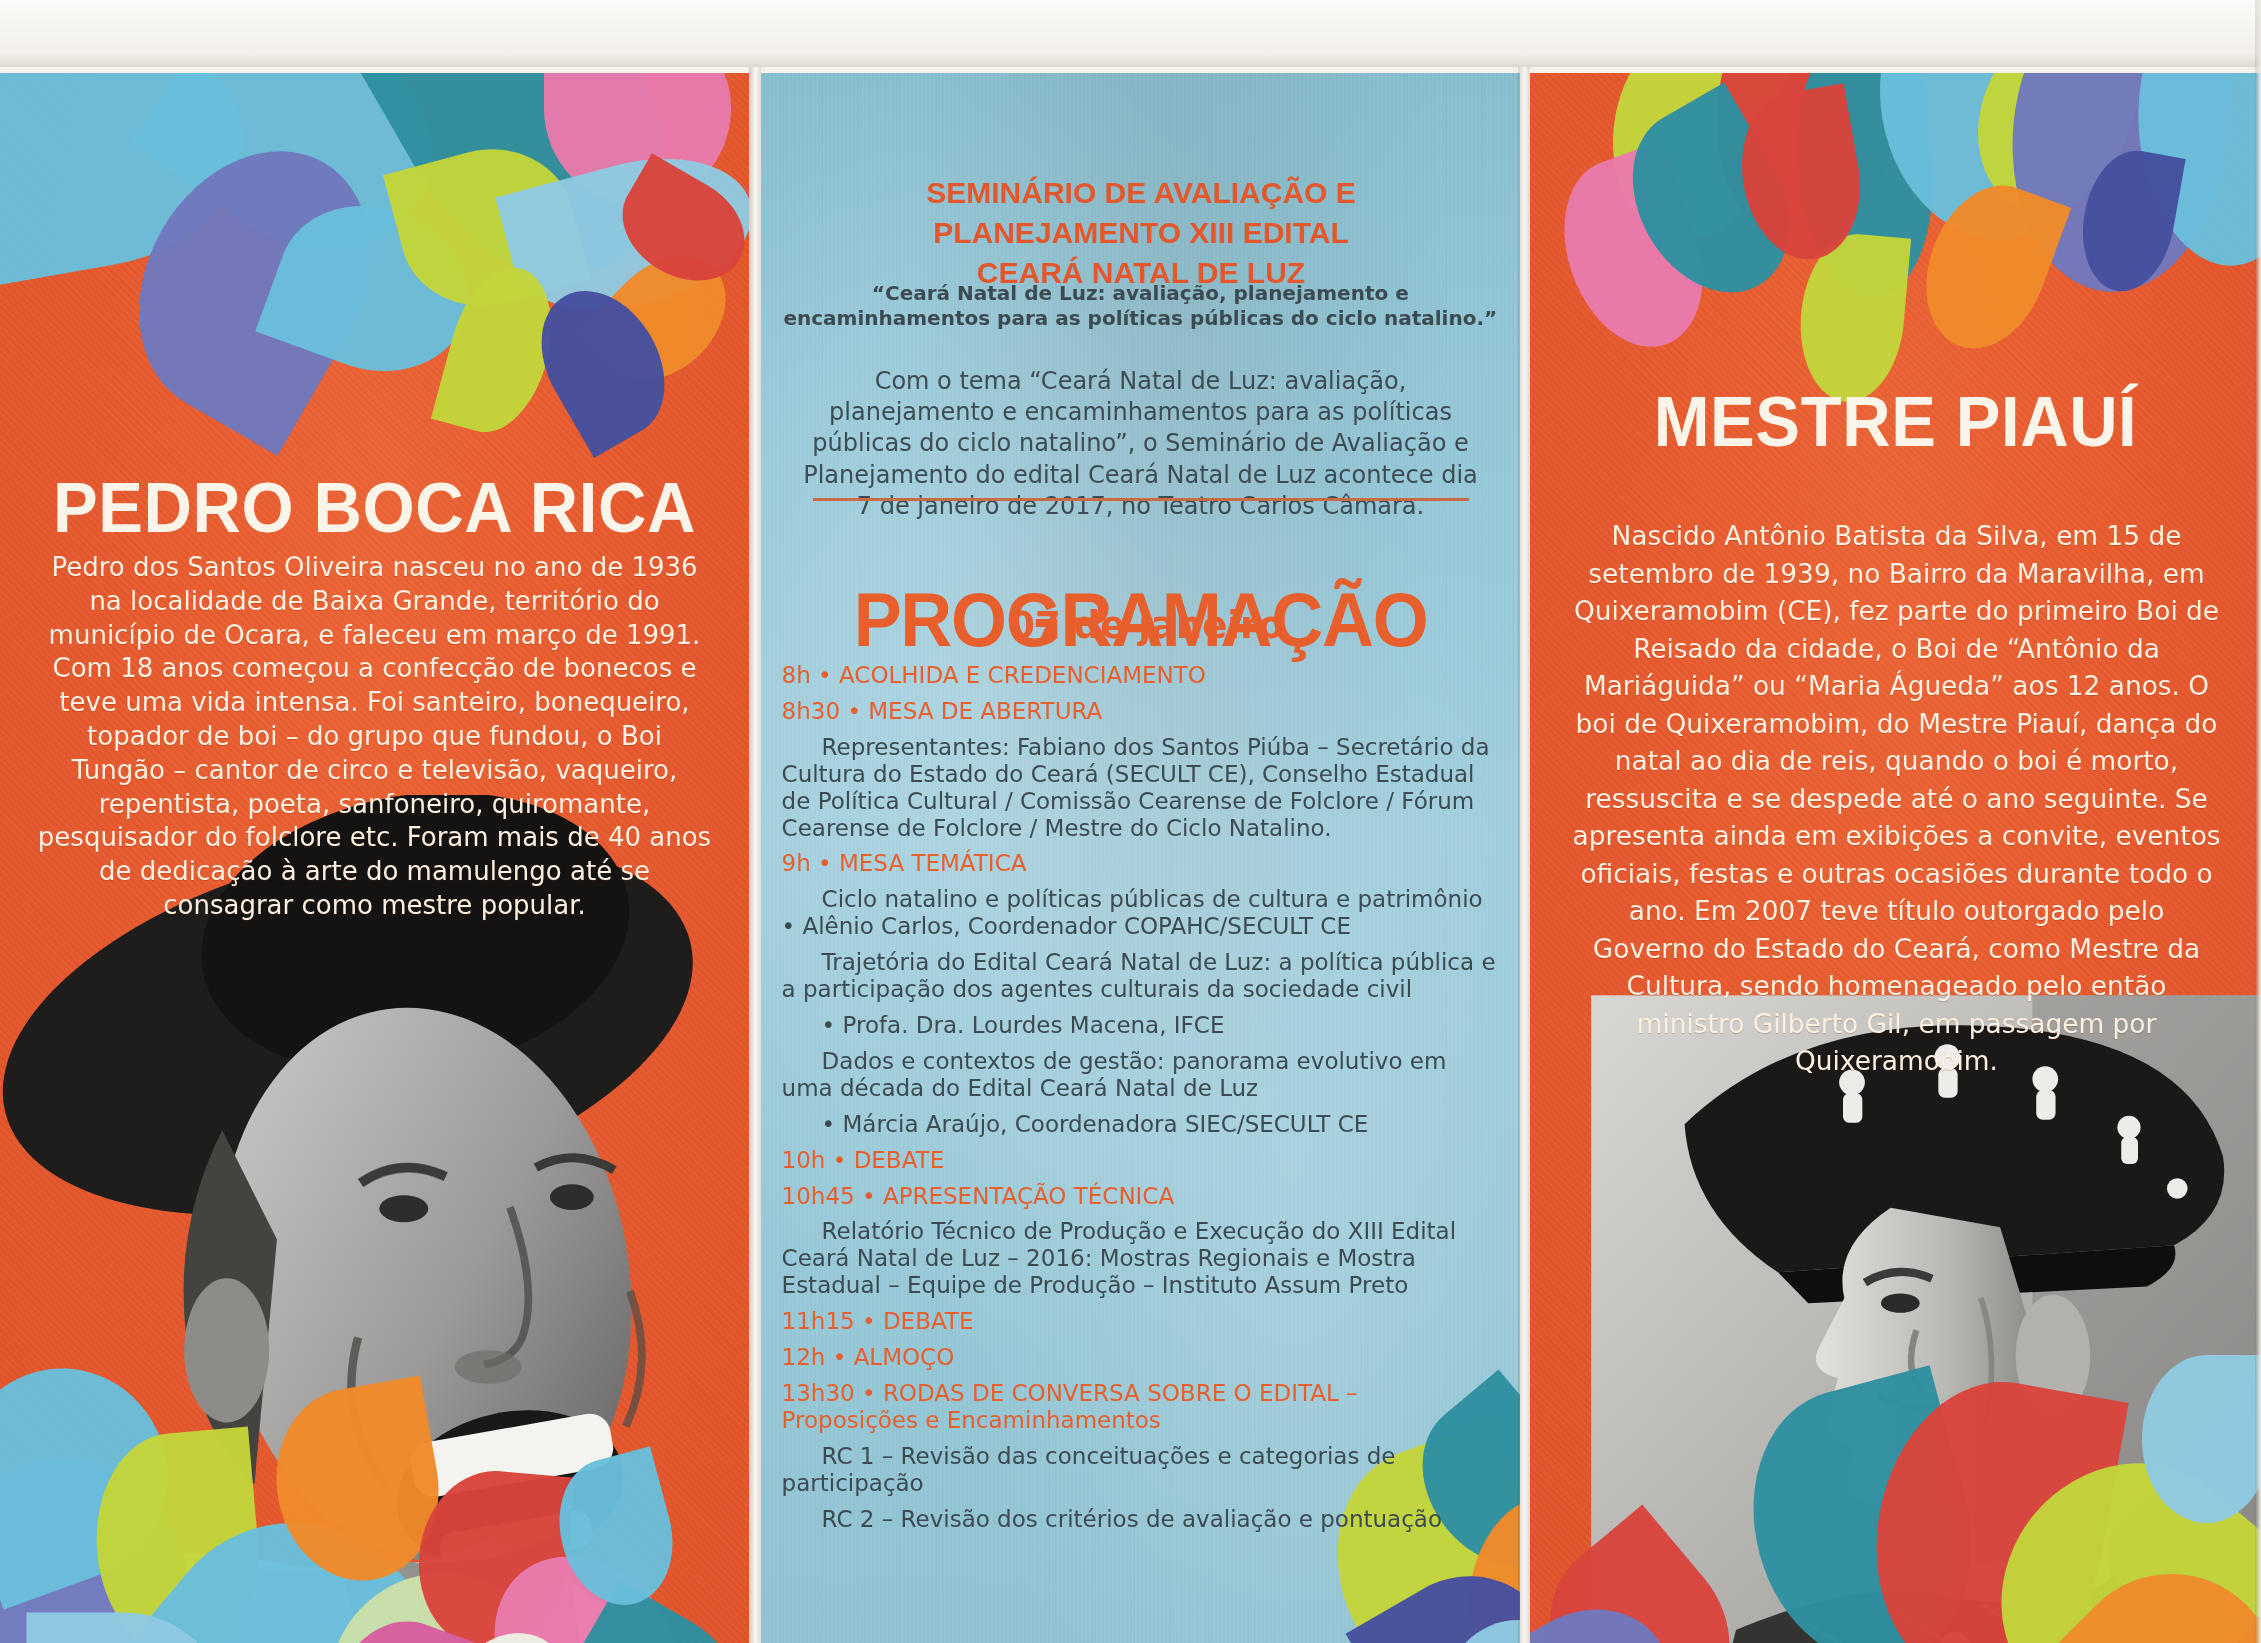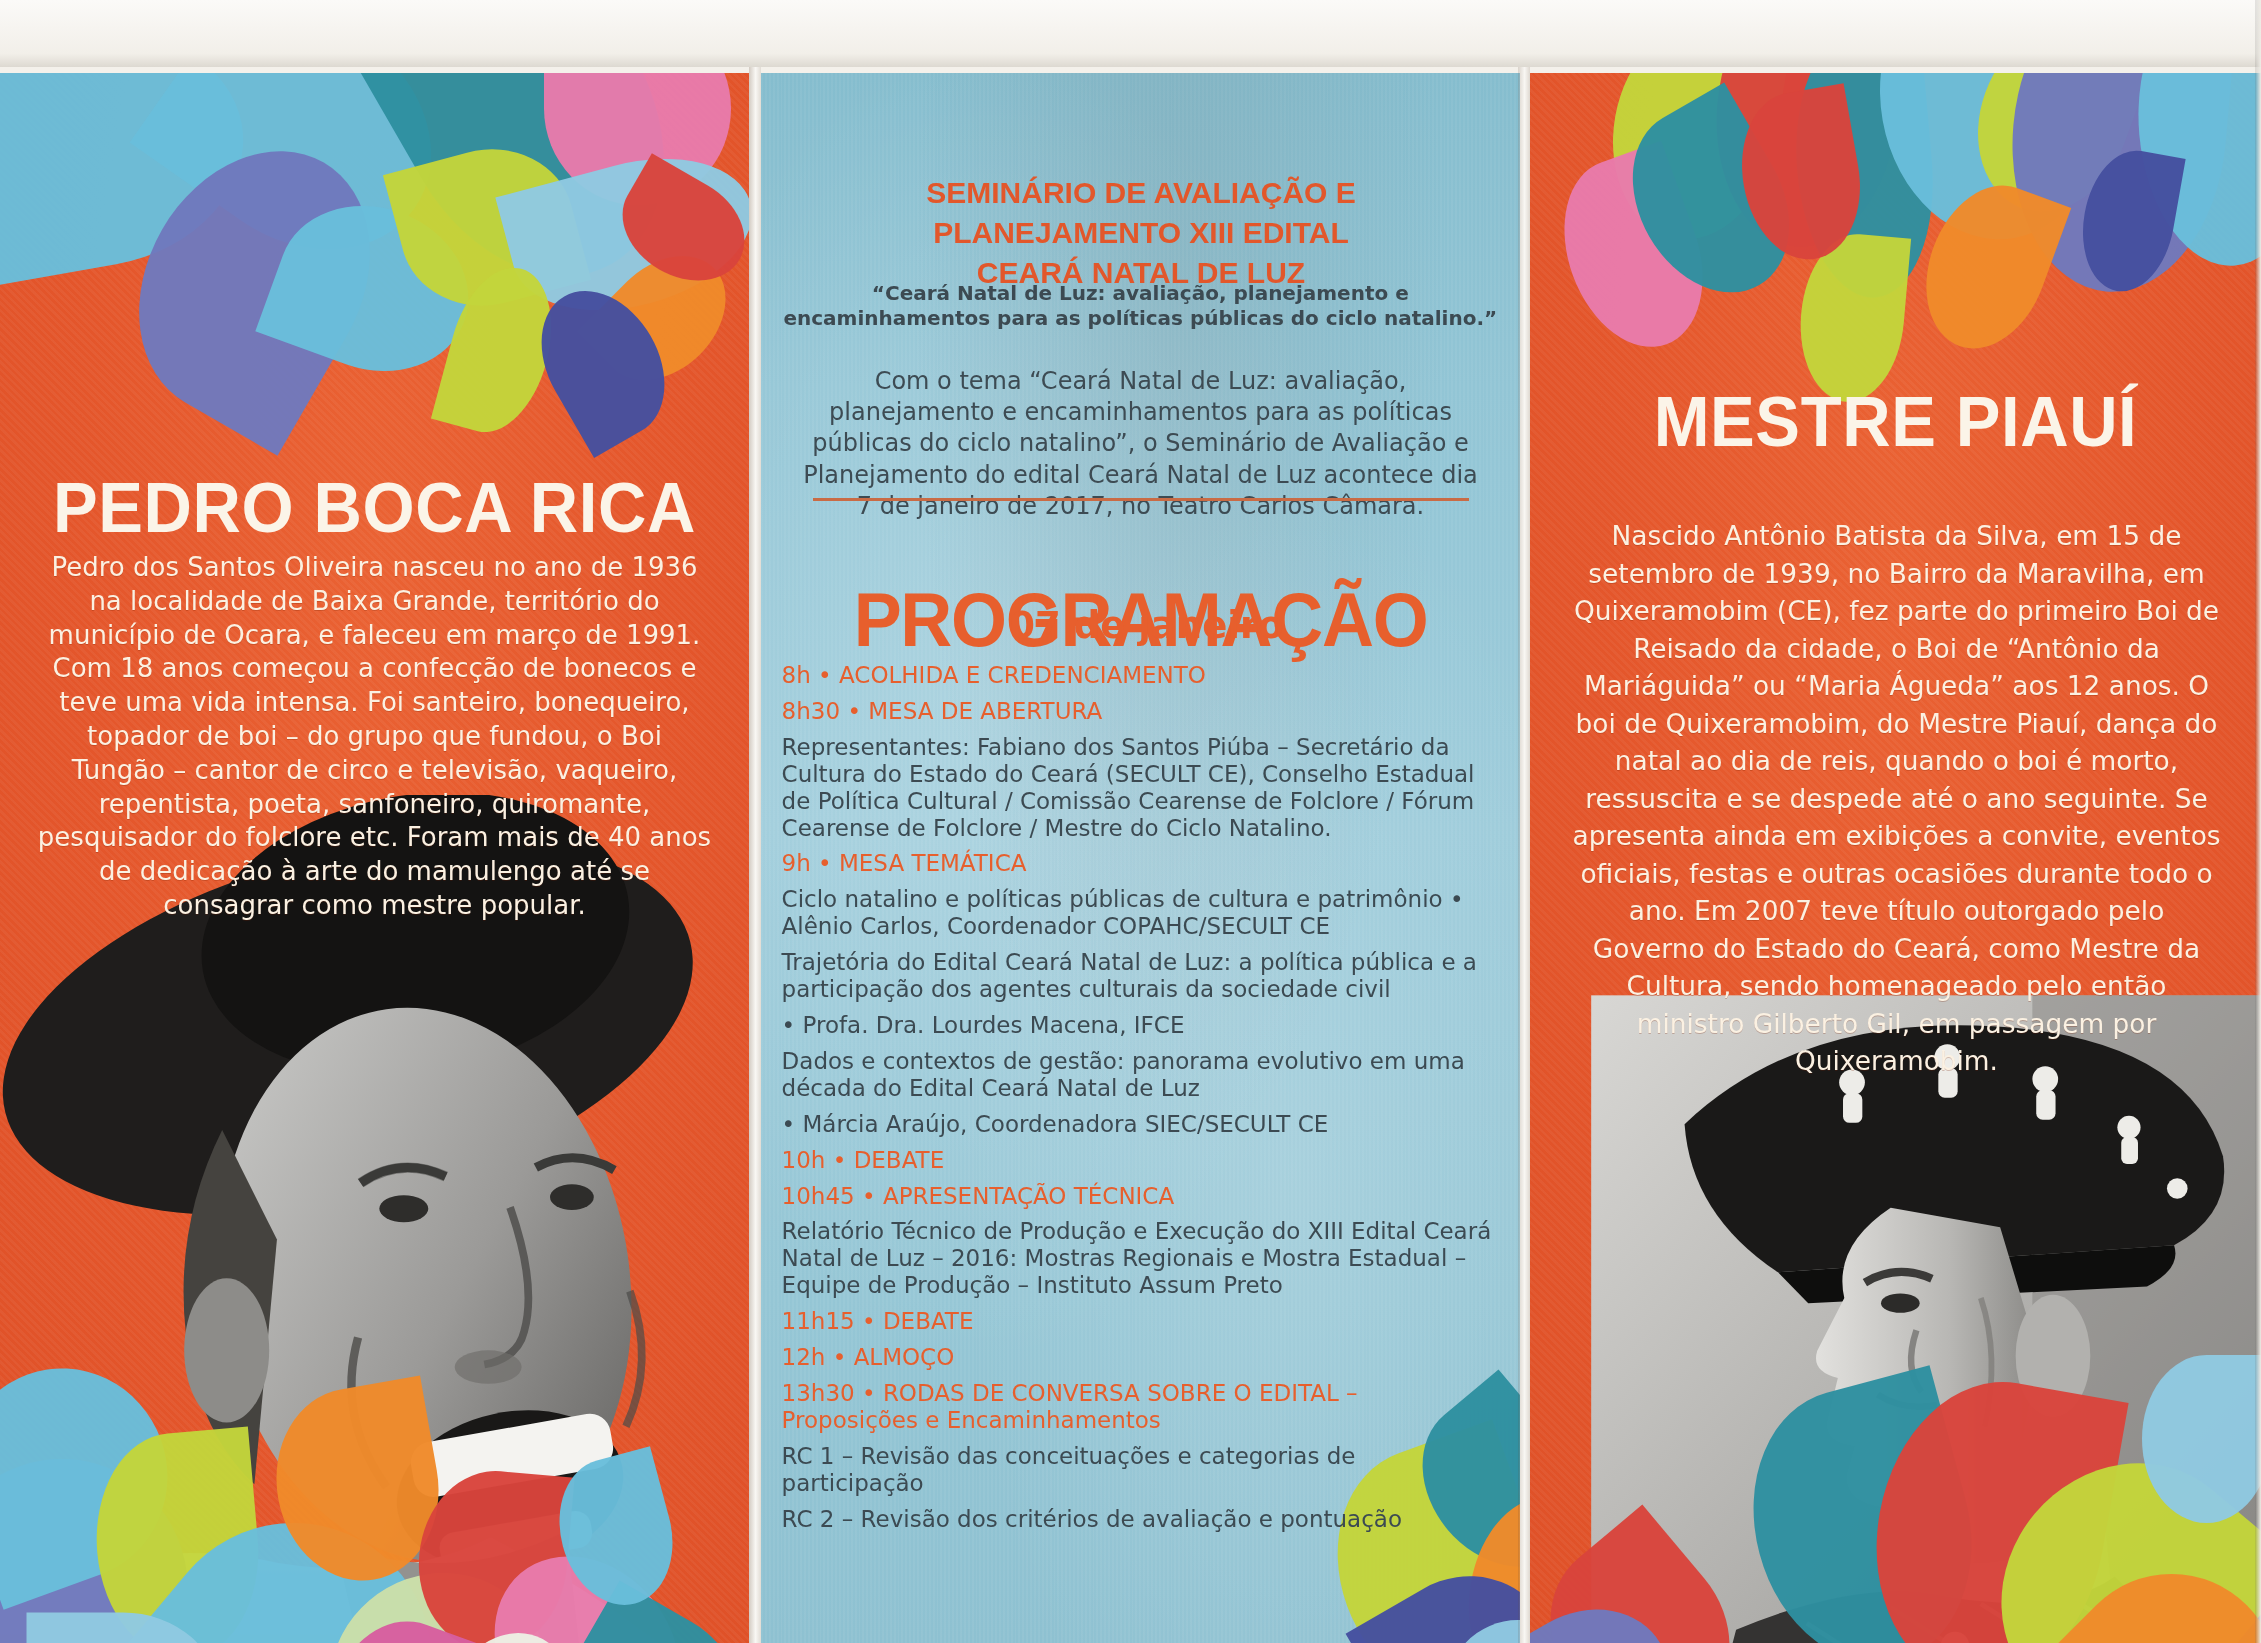--- a/index.html
+++ b/index.html
@@ -46,21 +46,21 @@
       color:#3D4B53;font-size:24px;line-height:1.30;z-index:10;}
   .divider{position:absolute;left:52px;top:425px;width:656px;height:2.6px;background:#C96B45;z-index:10;}
   .prog-title{position:absolute;left:0;top:446px;width:100%;text-align:center;color:#E75F2D;
       font-family:"Liberation Sans", sans-serif;font-weight:800;font-size:72px;
       letter-spacing:-1.3px;z-index:10;transform:scaleY(1.05);}
   .prog-date{position:absolute;left:0;top:531px;width:100%;text-align:center;color:#E75F2D;
       font-weight:bold;font-size:37px;z-index:10;margin-left:6px;}
   #program-schedule{position:absolute;left:20.6px;top:589px;width:719px;z-index:10;}
   .sch{font-size:23px;line-height:1.17;margin-bottom:9px;font-weight:normal;}
   .sch .or{color:#E75F2D;}
-  .sch .dk{color:#3C4A52;}
+  .sch .dk{color:#3C4A52;margin-left:40px;}
   
   .drop{position:absolute;display:block;border-radius:50% 50% 50% 0;z-index:5;opacity:.97;}
   .leaf{border-radius:0 50% 0 50%;}
   .c-lblue{background:#69BEDB}.c-skyblue{background:#8FC9E1}
   .c-dteal{background:#2E8FA0}.c-peri{background:#6F79BD}.c-blue{background:#45509F}
   .c-lime{background:#C3D53B}.c-pgreen{background:#CBDFA9}.c-orange{background:#EF8A2A}
   .c-red{background:#D9443C}.c-pink{background:#E87BAB}.c-mag{background:#D75E9F}
   .c-white{background:#ECEFE4}
   .photo{position:absolute;z-index:3;}
 </style>

